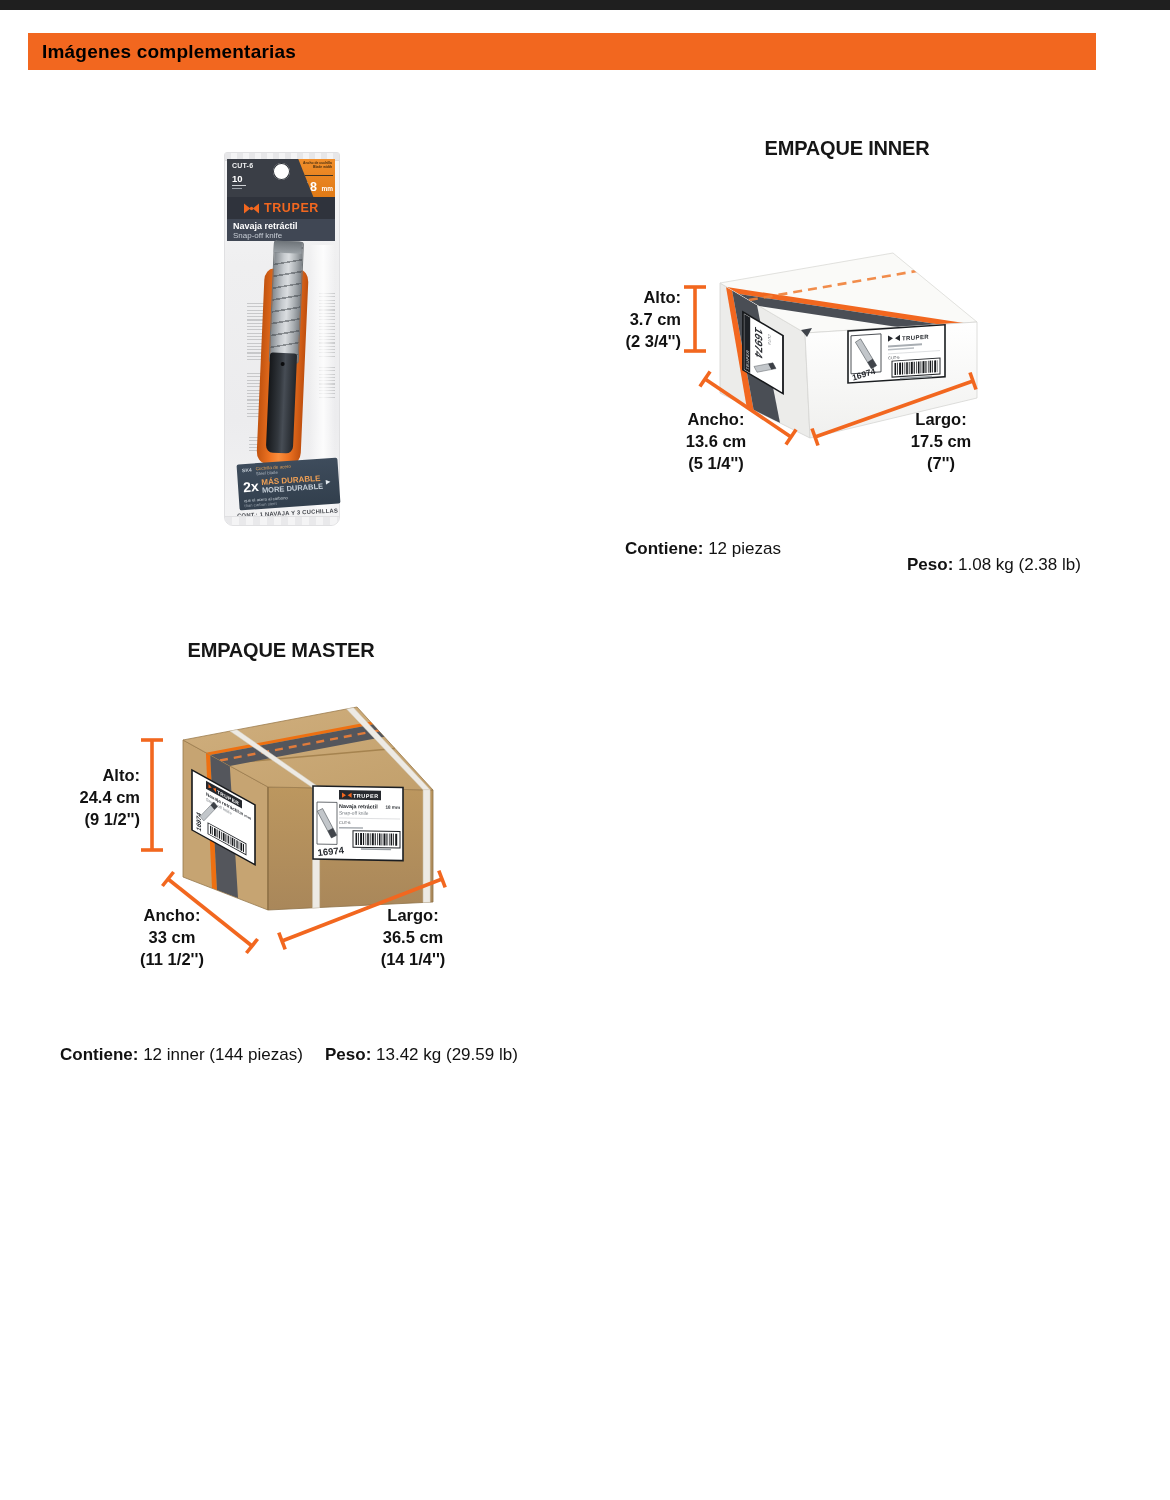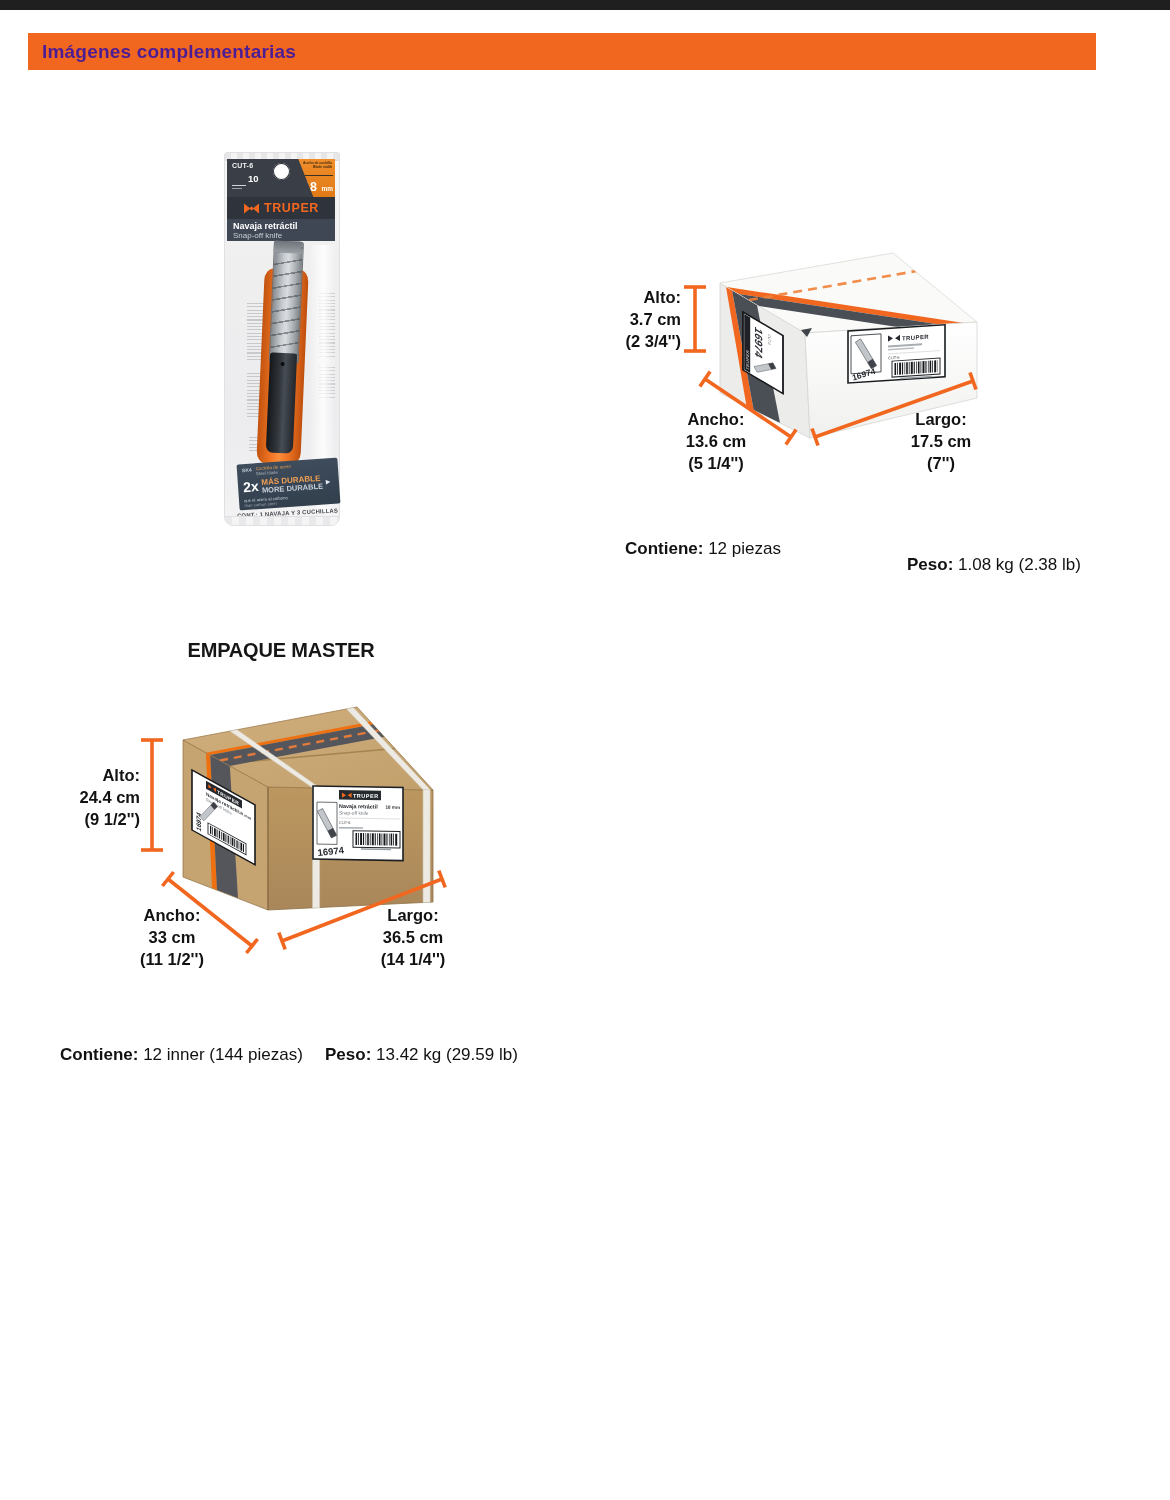--- a/index.html
+++ b/index.html
@@ -3,21 +3,21 @@
 <meta charset="utf-8">
 <style>
   html,body{margin:0;padding:0;background:#fff;}
   #page{position:relative;width:1170px;height:1500px;background:#ffffff;overflow:hidden;
         font-family:"Liberation Sans", sans-serif;color:#111;}
   .abs{position:absolute;}
 
   
   #topbar{left:0;top:0;width:1170px;height:10px;background:#1f1f1f;}
   #headerbar{left:28px;top:33px;width:1068px;height:37px;background:#F2671F;}
-  #headerbar .t{position:absolute;left:14px;top:0;line-height:37px;font-size:19px;font-weight:bold;color:#4c1d95;letter-spacing:.2px;}
+  #headerbar .t{position:absolute;left:14px;top:0;line-height:37px;font-size:19px;font-weight:bold;color:#000000;letter-spacing:.2px;}
 
   
   .sec-title{width:314px;text-align:center;font-size:20px;font-weight:bold;color:#161616;letter-spacing:-.2px;}
   #inner-title{left:690px;top:137px;}
   #master-title{left:124px;top:639px;}
 
   
   .dim{font-size:16.5px;line-height:22px;font-weight:bold;color:#121212;}
   .dim div{white-space:nowrap;}
   #i-alto{left:591px;top:286px;width:90px;text-align:right;}
@@ -45,21 +45,21 @@
   #card{position:absolute;left:2px;top:6px;width:108px;height:82px;}
   #card .hdr{position:absolute;left:0;top:0;width:108px;height:38px;background:#3A3E46;overflow:hidden;}
   #card .wedge{position:absolute;right:0;top:0;width:54px;height:38px;background:linear-gradient(180deg,#F08E2B,#E07A16);
        clip-path:polygon(32% 0,100% 0,100% 100%,60% 100%);}
   #card .wedge .tiny{position:absolute;right:3px;top:2px;font-size:3.4px;line-height:4.4px;color:#4a2f10;text-align:right;font-weight:bold;}
   #card .wedge .mmline{position:absolute;right:2px;bottom:2px;border-top:1px solid #3c3223;padding-top:1px;color:#fff;white-space:nowrap;}
   #card .wedge .mm-big{font-size:12.5px;font-weight:bold;}
   #card .wedge .mm-small{font-size:6.5px;font-weight:bold;}
   #card .hole{position:absolute;left:46px;top:4px;width:17px;height:17px;border-radius:50%;background:#fff;box-shadow:inset 0 0 0 1px #2c3037;}
   #card .cut{position:absolute;left:5px;top:3px;font-size:7px;font-weight:bold;color:#f2f3f4;letter-spacing:.2px;}
-  #card .ten{position:absolute;left:21px;top:14px;font-size:9.5px;font-weight:bold;color:#fff;}
+  #card .ten{position:absolute;left:5px;top:14px;font-size:9.5px;font-weight:bold;color:#fff;}
   #card .tenbar1{position:absolute;left:5px;top:26px;width:14px;height:1.4px;background:#cfd2d6;}
   #card .tenbar2{position:absolute;left:5px;top:29px;width:10px;height:1.2px;background:#9aa0a8;}
   #card .logo{position:absolute;left:0;top:38px;width:108px;height:22px;background:#2F333C;display:flex;align-items:center;justify-content:center;gap:4px;}
   #card .logo .txt{color:#F2671F;font-weight:bold;font-size:12.5px;letter-spacing:.6px;}
   #card .name{position:absolute;left:0;top:60px;width:108px;height:22px;background:#404754;}
   #card .name .es{position:absolute;left:6px;top:2px;font-size:9px;font-weight:bold;color:#fff;white-space:nowrap;}
   #card .name .en{position:absolute;left:6px;top:12px;font-size:8px;color:#c7cdd5;white-space:nowrap;}
 
   #knife{position:absolute;left:30px;top:88px;width:56px;height:230px;transform:rotate(2.5deg);}
   #knife .body{position:absolute;left:6px;top:28px;width:44px;height:195px;border-radius:9px/12px;
@@ -180,20 +180,21 @@
       </div>
       <div class="r3">
         <div class="sub-es">que el acero al carbono</div>
         <div class="sub-en">than carbon steel</div>
       </div>
     </div>
     <div id="contnote">CONT.: 1 NAVAJA Y 3 CUCHILLAS</div>
     <div class="crimp-bot"></div>
   </div>
 
+  <div class="abs sec-title" id="inner-title">EMPAQUE INNER</div>
   <div class="abs sec-title" id="master-title">EMPAQUE MASTER</div>
 
   <svg class="abs" id="inner-box" viewBox="0 0 300 200">
     <defs>
       <clipPath id="ci-top">
           <polygon points="30,33 203,3 287,72 115,83"></polygon>
         </clipPath>
       <clipPath id="ci-left">
           <polygon points="30,33 115,83 120,188 30,143"></polygon>
         </clipPath>

